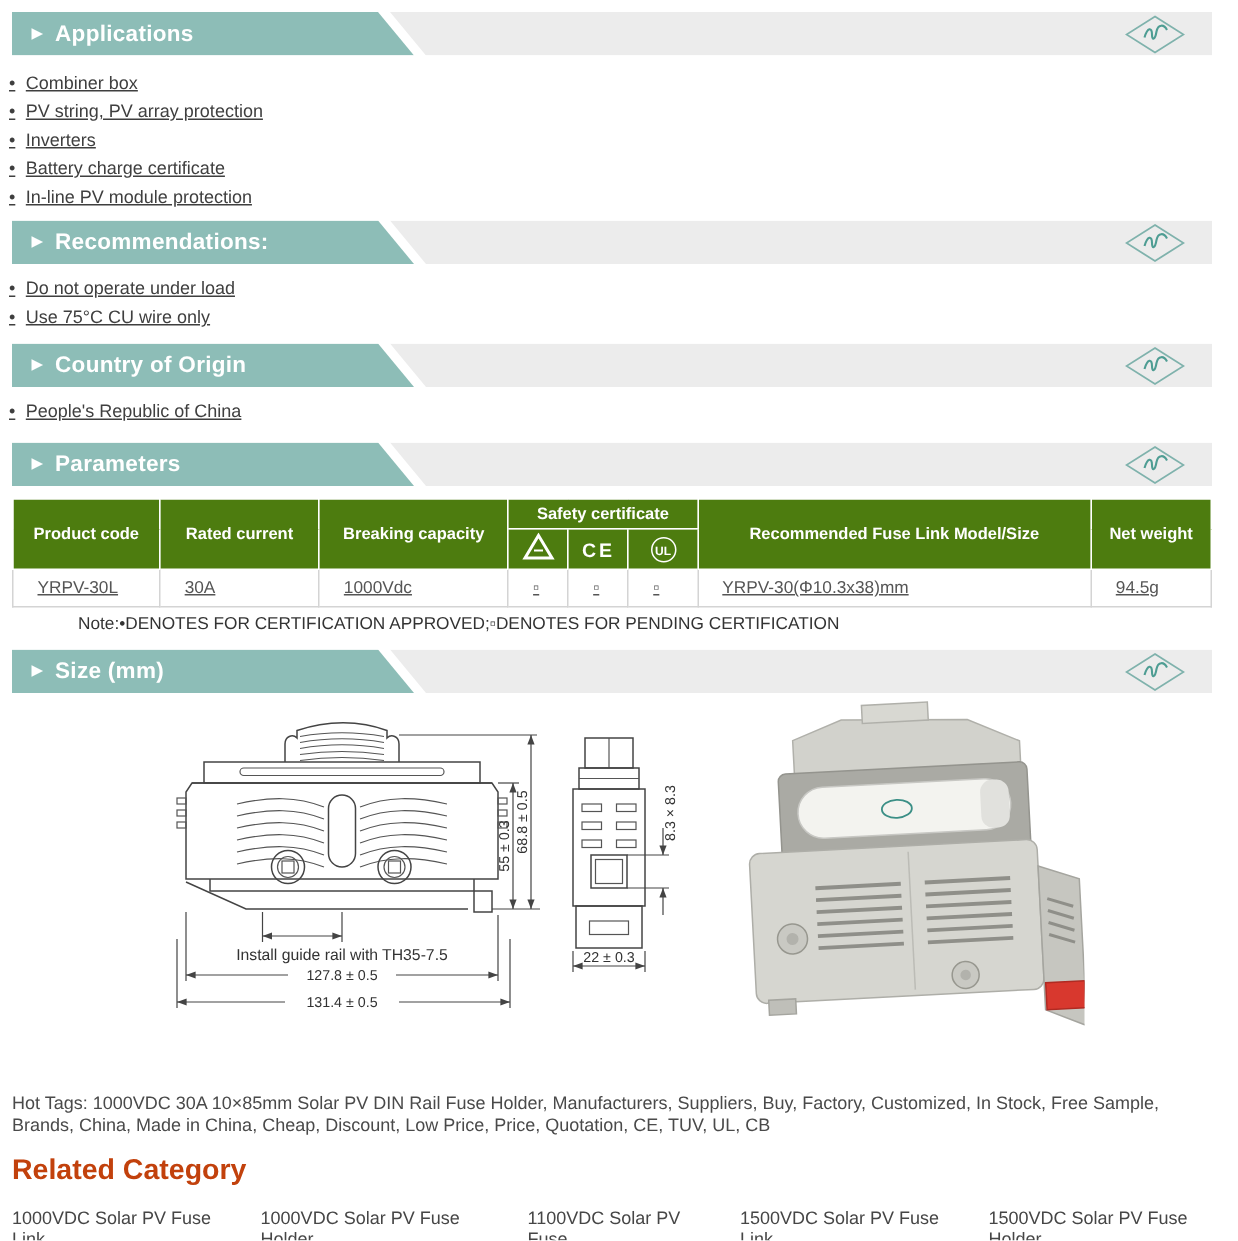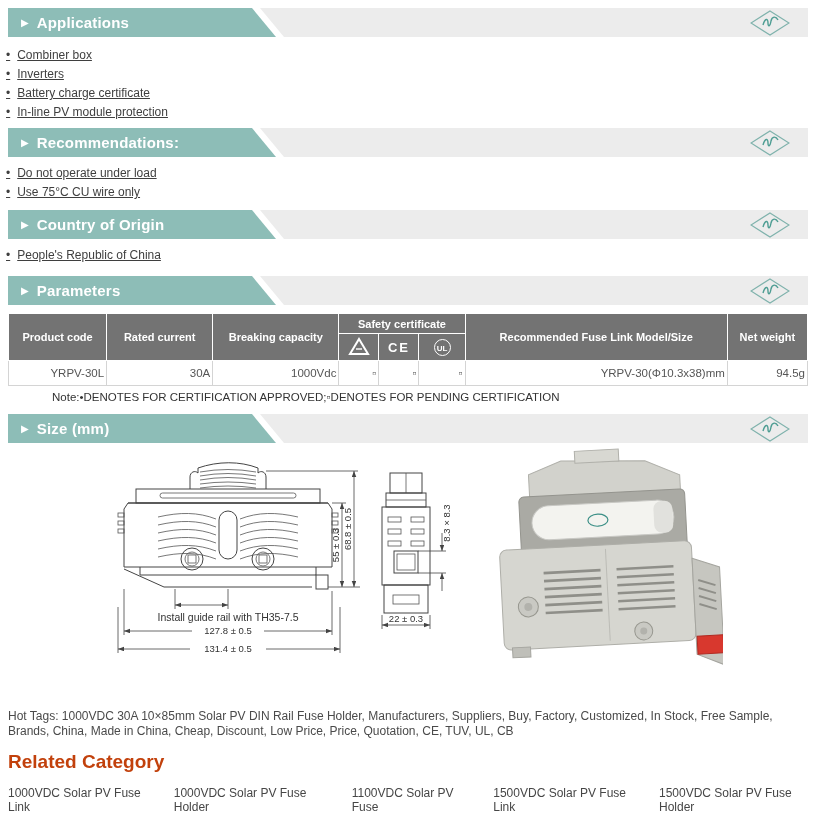--- a/index.html
+++ b/index.html
@@ -18,24 +18,24 @@
   .banner-logo{position:absolute;right:18px;top:2px;}
   .mt8{margin-top:8px}.mt6{margin-top:6px}.mt11{margin-top:11px}
 
   
   ul.bullets{list-style:none;margin:9px 0 0 0;padding:0 0 0 6px;}
   ul.bullets li{font-size:12px;color:#3f3f3f;line-height:19px;text-decoration:underline;}
   ul.bullets .dot{margin-right:7px;font-size:12px;color:#3f3f3f;}
 
   
   table.params{border-collapse:collapse;margin:8px 0 0 8px;width:800px;table-layout:fixed;}
-  table.params th{background:#737373;color:#fff;font-size:11px;font-weight:bold;
+  table.params th{background:#4d7c0f;color:#fff;font-size:11px;font-weight:bold;
     border:1px solid #fff;text-align:center;padding:2px 2px;}
-  table.params td{border:1px solid #d4d4d4;border-top:1px solid #c9c9c9;text-align:right;
-    font-size:11.5px;color:#555;height:24px;padding:0 2px;}
+  table.params td{border:1px solid #d4d4d4;border-top:1px solid #c9c9c9;text-align:left;
+    font-size:11.5px;color:#555;height:24px;padding:0 16px;text-decoration:underline;}
   table.params{border:1px solid #c9c9c9;}
   .cert-head{height:15px;font-size:11px;}
   .cert-ico-cell{height:22px;}
   .cert-sym{font-size:10px;color:#555;}
   .ul-badge{display:inline-block;width:17px;height:17px;border:1.6px solid #fff;border-radius:50%;
     color:#fff;font-size:8px;font-weight:bold;line-height:17px;text-align:center;box-sizing:border-box;}
   .ce-txt{font-size:13px;font-weight:bold;color:#fff;letter-spacing:2px;}
   .note-line{margin:5px 0 0 8px;font-size:11.5px;color:#333;padding-left:44px;}
 
   
@@ -63,20 +63,21 @@
       <span class="arrow">▶</span>
       <span class="banner-title">Applications</span>
     </div>
     <svg class="banner-logo" width="40" height="26" viewBox="0 0 40 26">
       <polygon points="20,1 39,13 20,25 1,13" fill="none" stroke="#7fb2ac" stroke-width="1.2"></polygon>
       <path d="M13,15 C15,8 18,8 18,13 C18,17 20,17 21,11 C22,6 26,6 28,10" fill="none" stroke="#4e9d93" stroke-width="1.4"></path>
     </svg>
   </div>
   <ul class="bullets">
     <li><span class="dot">•</span><span>Combiner box</span></li>
+    <li><span class="dot">•</span><span>PV string, PV array protection</span></li>
     <li><span class="dot">•</span><span>Inverters</span></li>
     <li><span class="dot">•</span><span>Battery charge certificate</span></li>
     <li><span class="dot">•</span><span>In-line PV module protection</span></li>
   </ul>
 
   <div class="banner mt6">
     <div class="banner-tail"></div>
     <div class="banner-teal">
       <span class="arrow">▶</span>
       <span class="banner-title">Recommendations:</span>

